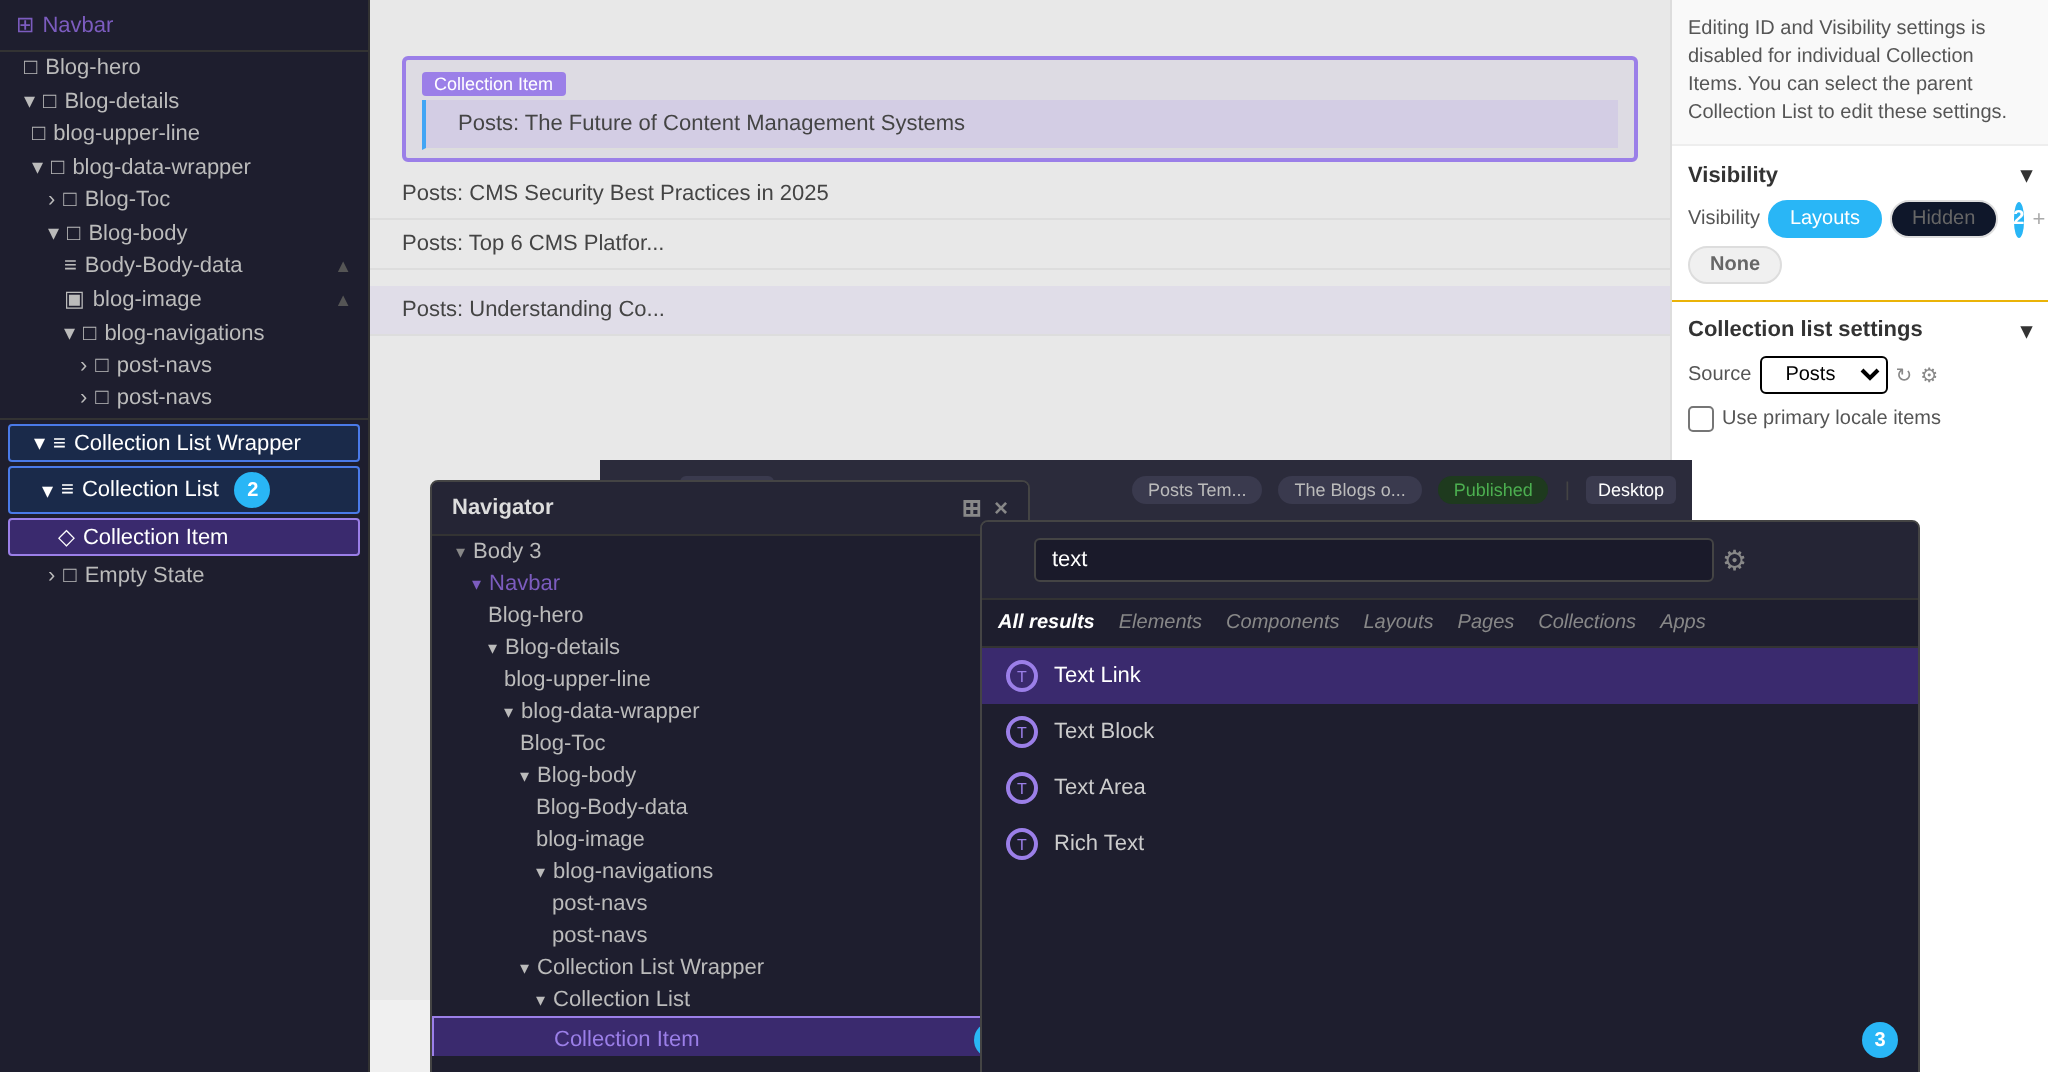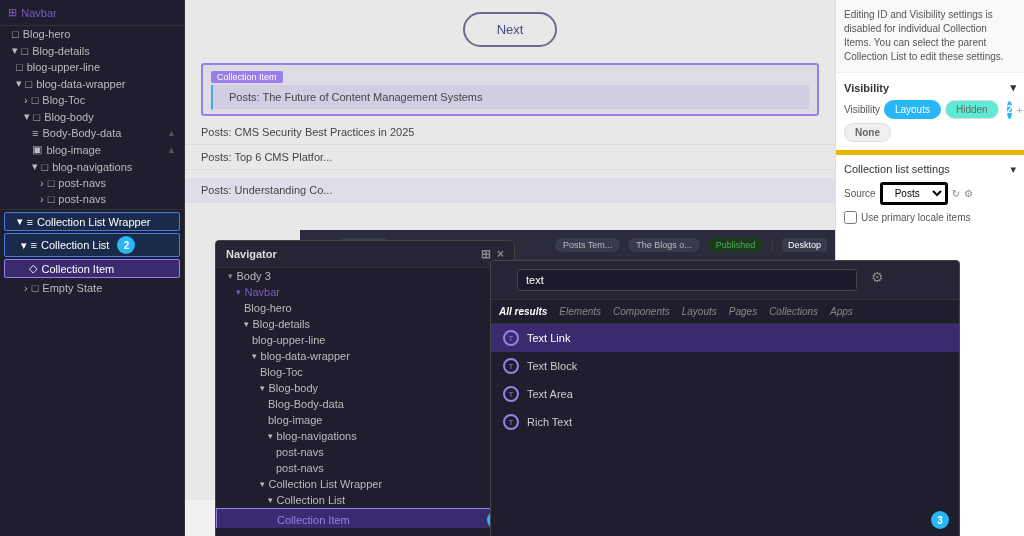--- a/index.html
+++ b/index.html
@@ -61,36 +61,36 @@
 
     
     .right-panel {
       position: absolute; right: 0; top: 0; width: 189px; height: 536px;
       background: #fff; border-left: 1px solid #ddd; overflow: hidden; font-size: 11px;
     }
     .right-panel-info {
       padding: 8px; font-size: 10px; color: #555; background: #f9f9f9; border-bottom: 1px solid #eee;
       line-height: 1.4;
     }
-    .right-section { padding: 8px; border-bottom: 5px solid #eab308; }
+    .right-section { padding: 8px; border-bottom: 1px solid #eab308; }
     .right-section-header {
       display: flex; justify-content: space-between; align-items: center; font-weight: 600; font-size: 11px; color: #333; margin-bottom: 6px;
     }
     .visibility-row { display: flex; align-items: center; gap: 4px; margin-bottom: 4px; }
     .vis-btn {
       padding: 3px 10px; border-radius: 12px; font-size: 10px; cursor: pointer; border: 1px solid #ddd;
     }
     .vis-btn.active { background: #29b6f6; color: #fff; border-color: #29b6f6; }
-    .vis-btn.inactive { background: #5eead4; color: #666; }
+    .vis-btn.inactive { background: #0f172a; color: #666; }
     .plus-btn { color: #aaa; cursor: pointer; }
     .none-btn { padding: 3px 10px; border-radius: 12px; font-size: 10px; background: #f0f0f0; color: #666; border: 1px solid #ddd; cursor: pointer; font-weight: bold; }
     .collection-settings { padding: 8px; }
-    .collection-settings-header { font-weight: 400; font-size: 11px; color: #333; margin-bottom: 6px; display: flex; justify-content: space-between; }
+    .collection-settings-header { font-weight: 700; font-size: 11px; color: #333; margin-bottom: 6px; display: flex; justify-content: space-between; }
     .source-row { display: flex; align-items: center; gap: 4px; font-size: 10px; color: #555; }
-    .source-select { padding: 2px 8px; border: 3px solid #000000; border-radius: 3px; font-size: 10px; background: #fff; }
+    .source-select { padding: 2px 8px; border: 1px solid #000000; border-radius: 3px; font-size: 10px; background: #fff; }
     .checkbox-row { display: flex; align-items: center; gap: 4px; font-size: 10px; color: #555; margin-top: 6px; }
     .badge-2 {
       width: 18px; height: 18px; border-radius: 50%; background: #29b6f6; color: #fff;
       font-size: 10px; display: flex; align-items: center; justify-content: center; font-weight: bold; margin-left: 4px;
     }
 
     
     .overlay-navigator {
       position: absolute; left: 215px; top: 240px; width: 300px; height: 300px;
       background: #1e1e2e; border: 1px solid #444; border-radius: 4px; z-index: 20; overflow: hidden;
@@ -106,35 +106,35 @@
     .nav-item.nav-selected { background: #3a2a6e; color: #fff; border: 1px solid #7c5cbf; }
     .nav-badge { width: 18px; height: 18px; border-radius: 50%; background: #29b6f6; color: #fff; font-size: 10px; display: flex; align-items: center; justify-content: center; font-weight: bold; margin-left: auto; }
 
     
     .overlay-search {
       position: absolute; left: 490px; top: 260px; width: 470px; height: 280px;
       background: #1e1e2e; border: 1px solid #444; border-radius: 4px; z-index: 25; overflow: hidden;
       color: #ccc;
     }
     .search-header { padding: 4px 8px; background: #252535; border-bottom: 1px solid #333; }
-    .search-input-row { display: flex; gap: 14px; padding: 4px 18px; }
+    .search-input-row { display: flex; align-items: center; gap: 4px; padding: 4px 18px; }
     .search-input { background: #1a1a2a; border: 1px solid #444; border-radius: 3px; color: #fff; padding: 4px 8px; font-size: 11px; width: 340px; outline: none; }
     .search-gear { color: #888; cursor: pointer; font-size: 14px; }
     .search-filter-tabs { display: flex; gap: 12px; font-size: 10px; padding: 4px 8px; border-bottom: 1px solid #333; }
     .search-filter-tab { cursor: pointer; color: #888; padding: 2px 0; font-style: italic; }
     .search-filter-tab.active { color: #fff; font-weight: 600; }
     .search-results { overflow: auto; height: 190px; }
     .search-result-item { padding: 6px 12px; font-size: 11px; color: #ccc; display: flex; align-items: center; gap: 8px; cursor: pointer; }
     .search-result-item.result-selected { background: #3a2a6e; color: #fff; }
     .result-icon { width: 16px; height: 16px; border-radius: 50%; border: 2px solid #9b7fe8; display: flex; align-items: center; justify-content: center; font-size: 8px; color: #9b7fe8; flex-shrink: 0; }
     .badge-3 { width: 18px; height: 18px; border-radius: 50%; background: #29b6f6; color: #fff; font-size: 10px; display: flex; align-items: center; justify-content: center; font-weight: bold; position: absolute; right: 10px; bottom: 10px; }
 
     
     .overlay-topbar {
-      position: absolute; left: 300px; top: 230px; right: 189px; height: 30px;
+      position: absolute; left: 300px; top: 230px; right: 178px; height: 30px;
       background: #2b2b3b; z-index: 15; display: flex; align-items: center; gap: 8px; padding: 0 8px; font-size: 10px; color: #ccc;
     }
     .topbar-logo { color: #7c5cbf; font-size: 14px; font-weight: bold; }
     .topbar-sep { color: #444; }
     .topbar-tab { padding: 2px 8px; cursor: pointer; color: #aaa; }
     .topbar-tab.active { color: #fff; background: #3a3a4e; border-radius: 3px; }
     .topbar-chip { background: #3a3a4e; border-radius: 10px; padding: 2px 8px; font-size: 9px; color: #bbb; }
     .published-badge { background: #1e3a1e; color: #4caf50; border-radius: 10px; padding: 2px 8px; font-size: 9px; }
     .device-btn { padding: 2px 6px; background: #3a3a4e; border-radius: 3px; font-size: 9px; color: #fff; cursor: pointer; }
 
@@ -233,21 +233,20 @@
     <span>›</span>
     <span>□</span>
     <span>Empty State</span>
   </div>
 </div>
 
 <div class="main-canvas">
   <div class="canvas-inner">
 
     <div class="blog-nav-buttons">
-      <button class="nav-btn">Next</button>
     </div>
 
     <div class="collection-item-wrapper">
       <span class="collection-label">Collection Item</span>
       <div class="post-item highlighted-post highlighted-blue">
         <span>Posts: The Future of Content Management Systems</span>
       </div>
     </div>
 
     <div class="post-item">

